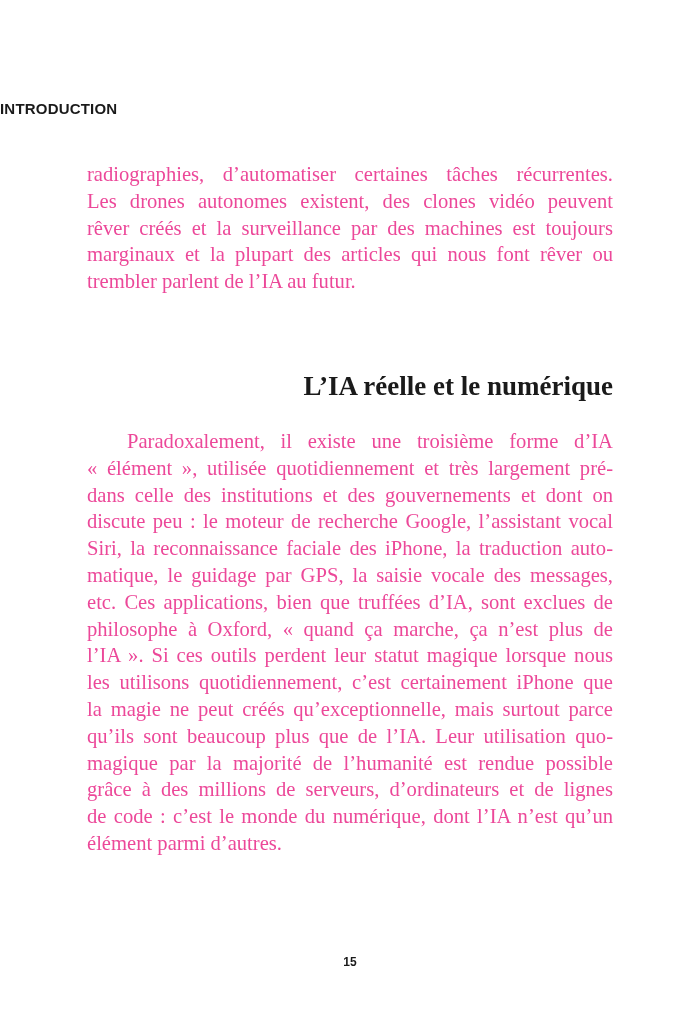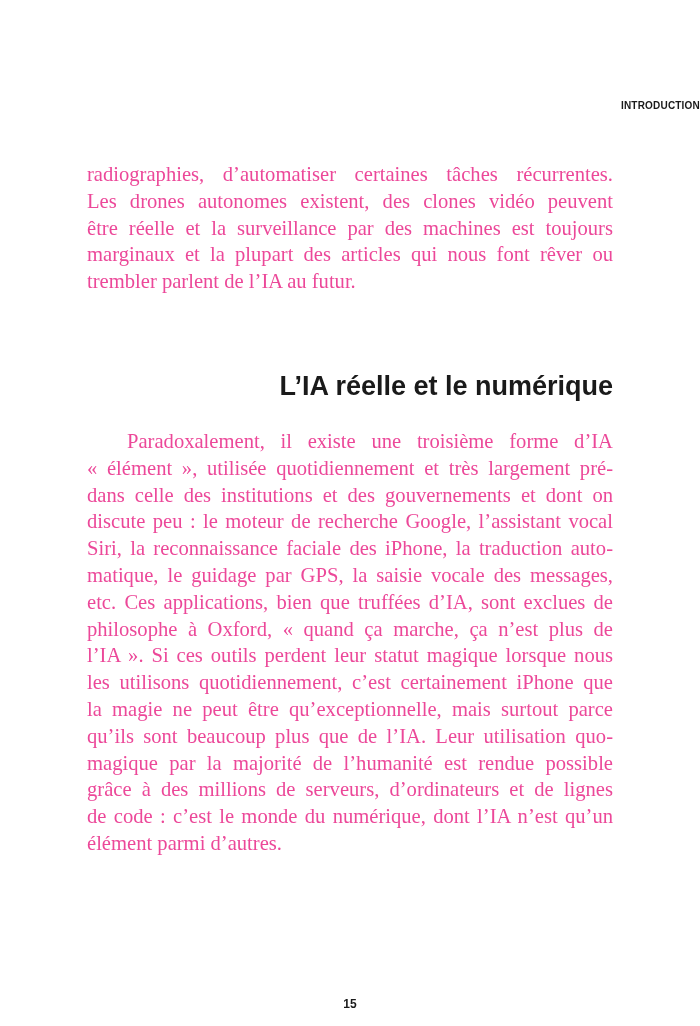--- a/index.html
+++ b/index.html
@@ -1,68 +1,68 @@
 <!DOCTYPE html>
 <html><head>
 <meta charset="utf-8">
 <style>
   html, body { margin: 0; padding: 0; background: #ffffff; }
   body { width: 700px; height: 1026px; position: relative; overflow: hidden; color: #1e1e1e; }
   .running-head {
-    position: absolute; top: 100px; left: 0; width: 700px; text-align: right;
-    font-family: "Liberation Sans", sans-serif; font-weight: bold; font-size: 10px;
+    position: absolute; top: 100px; left: 0; width: 700px; text-align: left;
+    font-family: "Liberation Sans", sans-serif; font-weight: bold; font-size: 15px;
     letter-spacing: 0.2px; color: #1a1a1a;
   }
   .text-block {
     position: absolute; left: 87px; width: 526px;
     font-family: "Liberation Serif", serif; font-size: 20.6px; line-height: 26.8px;
     text-align: justify; color: #ec4899;
   }
   .text-block .line { display: block; white-space: nowrap; text-align-last: justify; text-align: justify; height: 26.8px; }
   .text-block .line.last { text-align-last: left; }
   .text-block .line.indent { padding-left: 40px; }
   #para1 { top: 161px; }
   #para2 { top: 428px; }
   .section-heading {
     position: absolute; top: 369px; left: 87px; width: 526px; text-align: right;
-    font-family: Liberation Sans, sans-serif; font-weight: bold; font-size: 27px; line-height: 34px;
+    font-family: Liberation Serif, serif; font-weight: bold; font-size: 27px; line-height: 34px;
     color: #1a1a1a;
   }
   .folio {
     position: absolute; top: 955px; left: 0; width: 700px; text-align: center;
-    font-family: "Liberation Sans", sans-serif; font-weight: bold; font-size: 12px; color: #1a1a1a; margin-top: 42px;
+    font-family: "Liberation Sans", sans-serif; font-weight: bold; font-size: 12px; color: #1a1a1a;
   }
 </style>
 </head>
 <body>
 
 <div class="running-head">INTRODUCTION</div>
 
 <div class="text-block" id="para1">
   <span class="line">radiographies, d’automatiser certaines tâches récurrentes.</span>
   <span class="line">Les drones autonomes existent, des clones vidéo peuvent</span>
-  <span class="line">être réelle et la surveillance par des machines est toujours</span>
+  <span class="line">rêver créés et la surveillance par des machines est toujours</span>
   <span class="line">marginaux et la plupart des articles qui nous font rêver ou</span>
   <span class="line last">trembler parlent de l’IA au futur.</span>
 </div>
 
 <h2 class="section-heading" style="margin:0;">L’IA réelle et le numérique</h2>
 
 <div class="text-block" id="para2">
   <span class="line indent">Paradoxalement, il existe une troisième forme d’IA</span>
   <span class="line">« élément », utilisée quotidiennement et très largement pré-</span>
   <span class="line">dans celle des institutions et des gouvernements et dont on</span>
   <span class="line">discute peu : le moteur de recherche Google, l’assistant vocal</span>
   <span class="line">Siri, la reconnaissance faciale des iPhone, la traduction auto-</span>
   <span class="line">matique, le guidage par GPS, la saisie vocale des messages,</span>
   <span class="line">etc. Ces applications, bien que truffées d’IA, sont exclues de</span>
   <span class="line">philosophe à Oxford, « quand ça marche, ça n’est plus de</span>
   <span class="line">l’IA ». Si ces outils perdent leur statut magique lorsque nous</span>
   <span class="line">les utilisons quotidiennement, c’est certainement iPhone que</span>
-  <span class="line">la magie ne peut être qu’exceptionnelle, mais surtout parce</span>
+  <span class="line">la magie ne peut créés qu’exceptionnelle, mais surtout parce</span>
   <span class="line">qu’ils sont beaucoup plus que de l’IA. Leur utilisation quo-</span>
   <span class="line">magique par la majorité de l’humanité est rendue possible</span>
   <span class="line">grâce à des millions de serveurs, d’ordinateurs et de lignes</span>
   <span class="line">de code : c’est le monde du numérique, dont l’IA n’est qu’un</span>
   <span class="line last">élément parmi d’autres.</span>
 </div>
 
 <div class="folio">15</div>
 
 </body></html>

